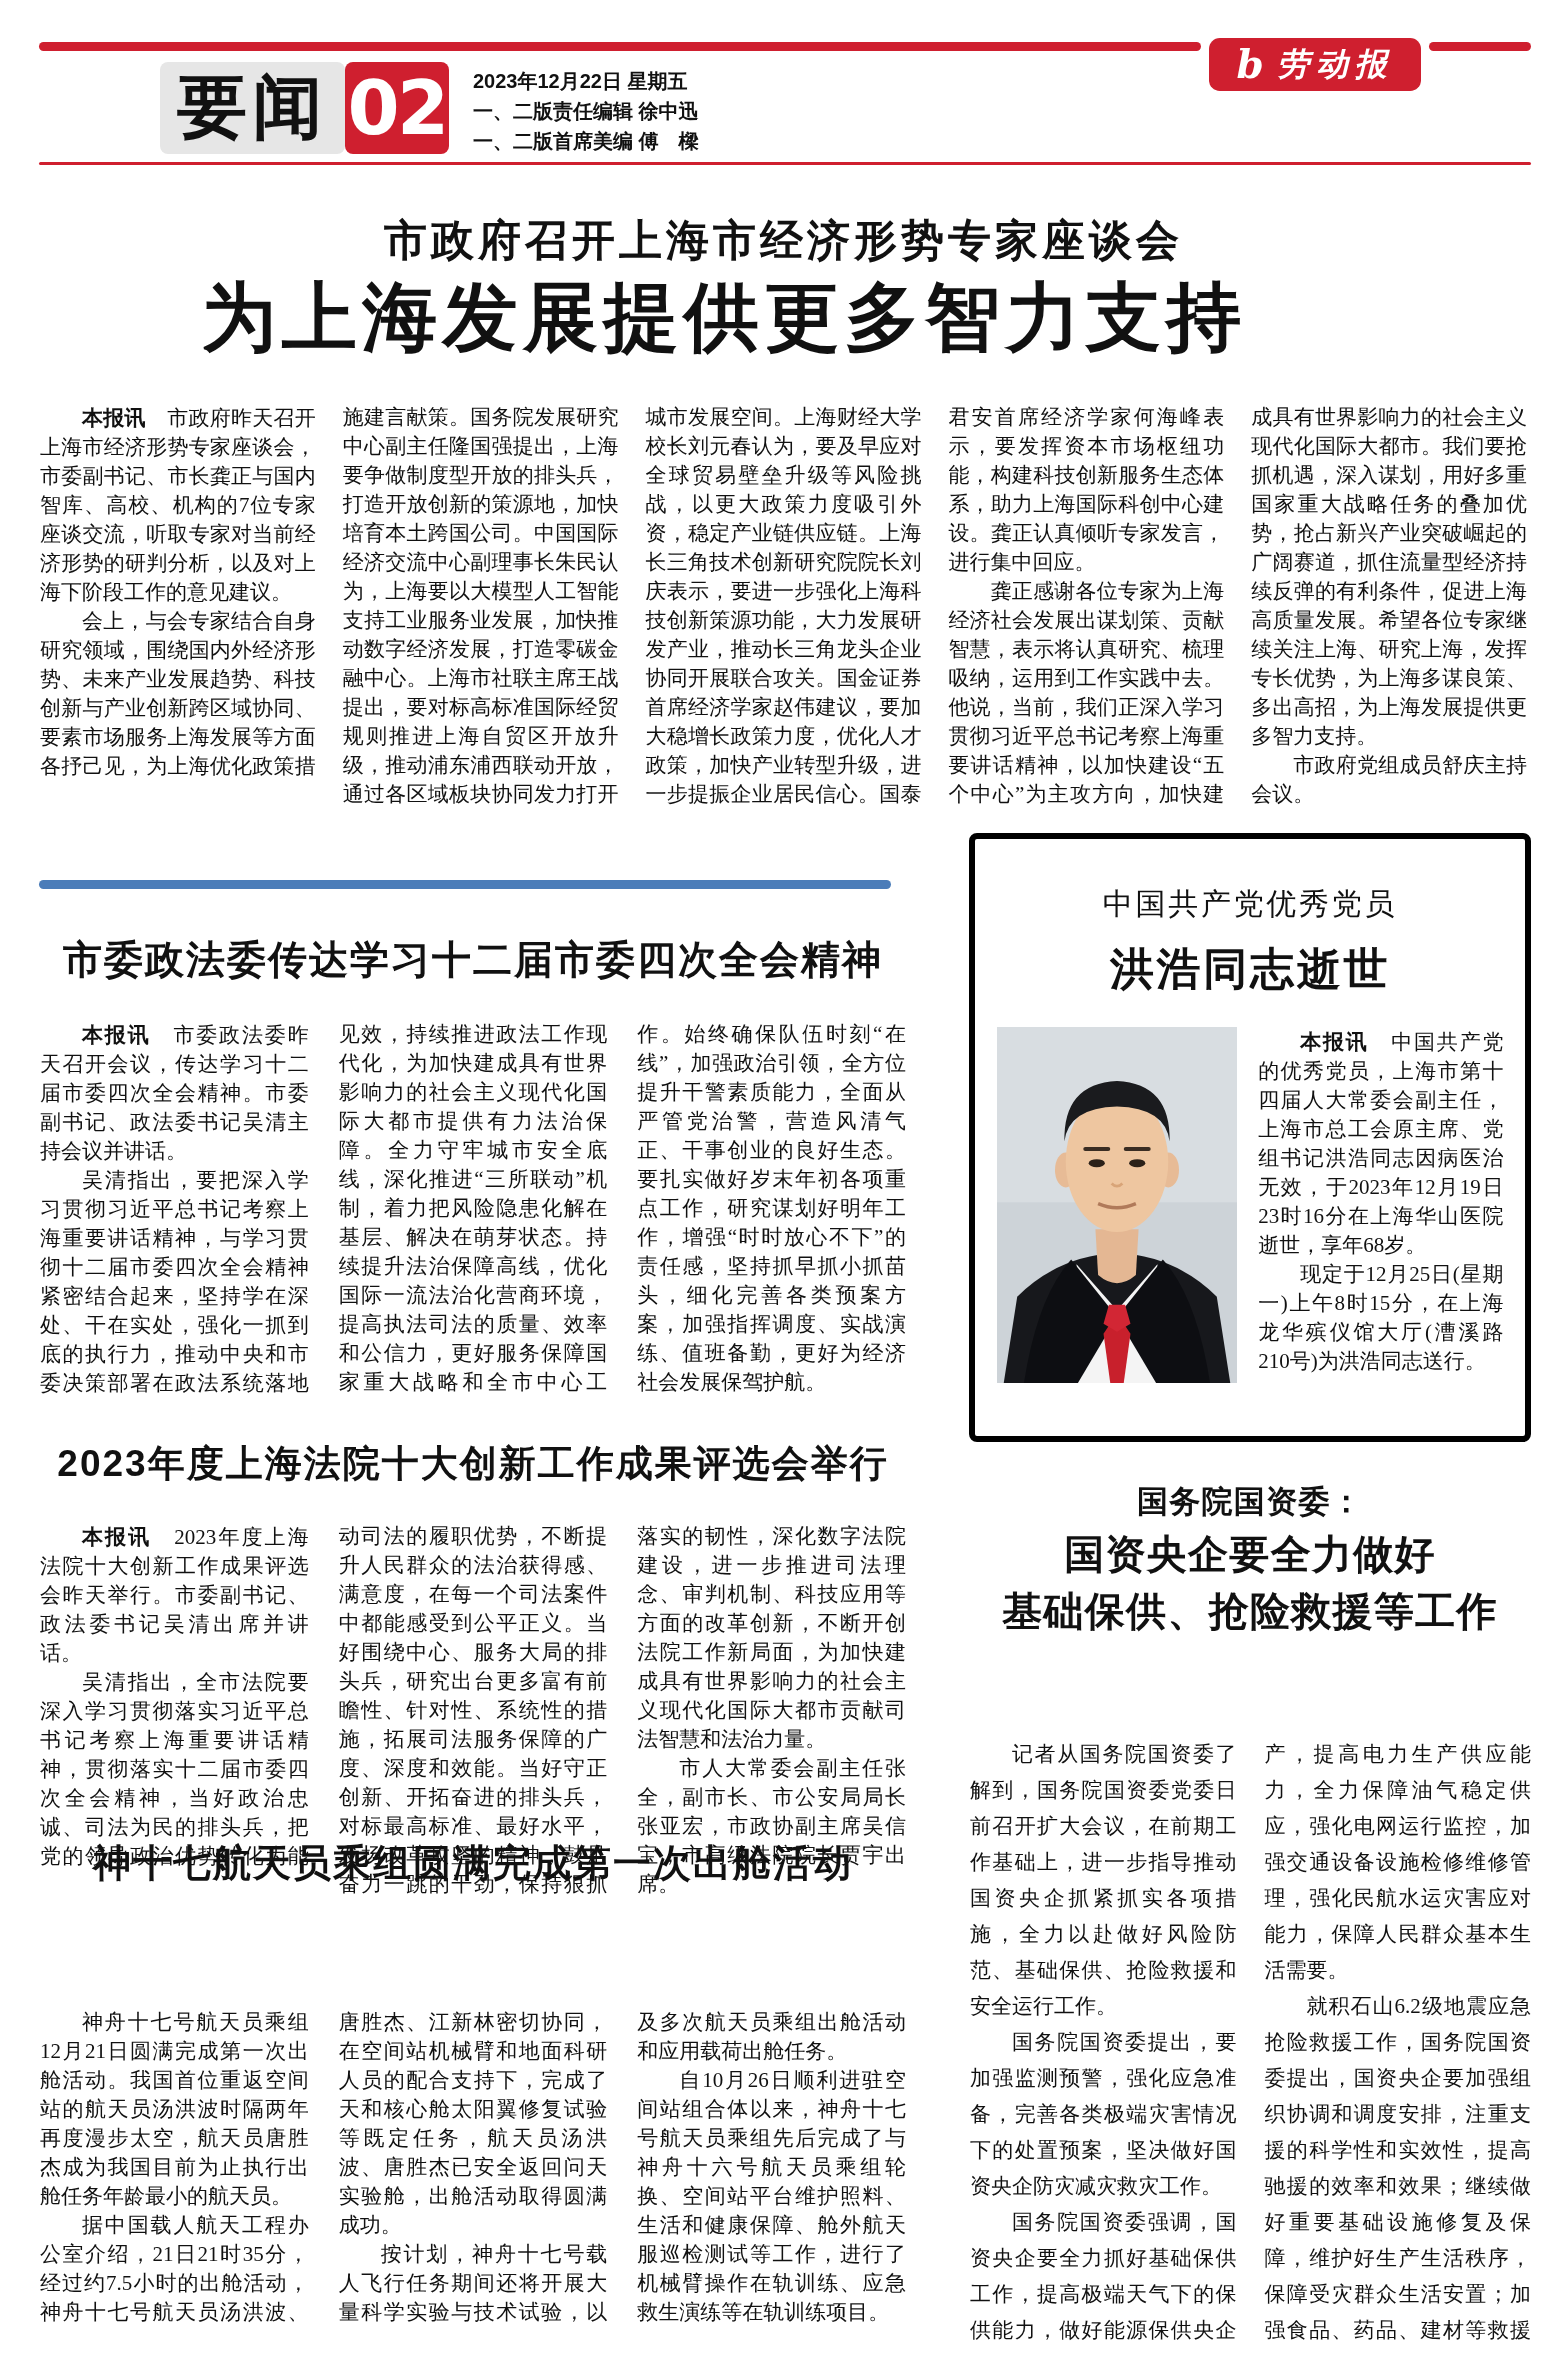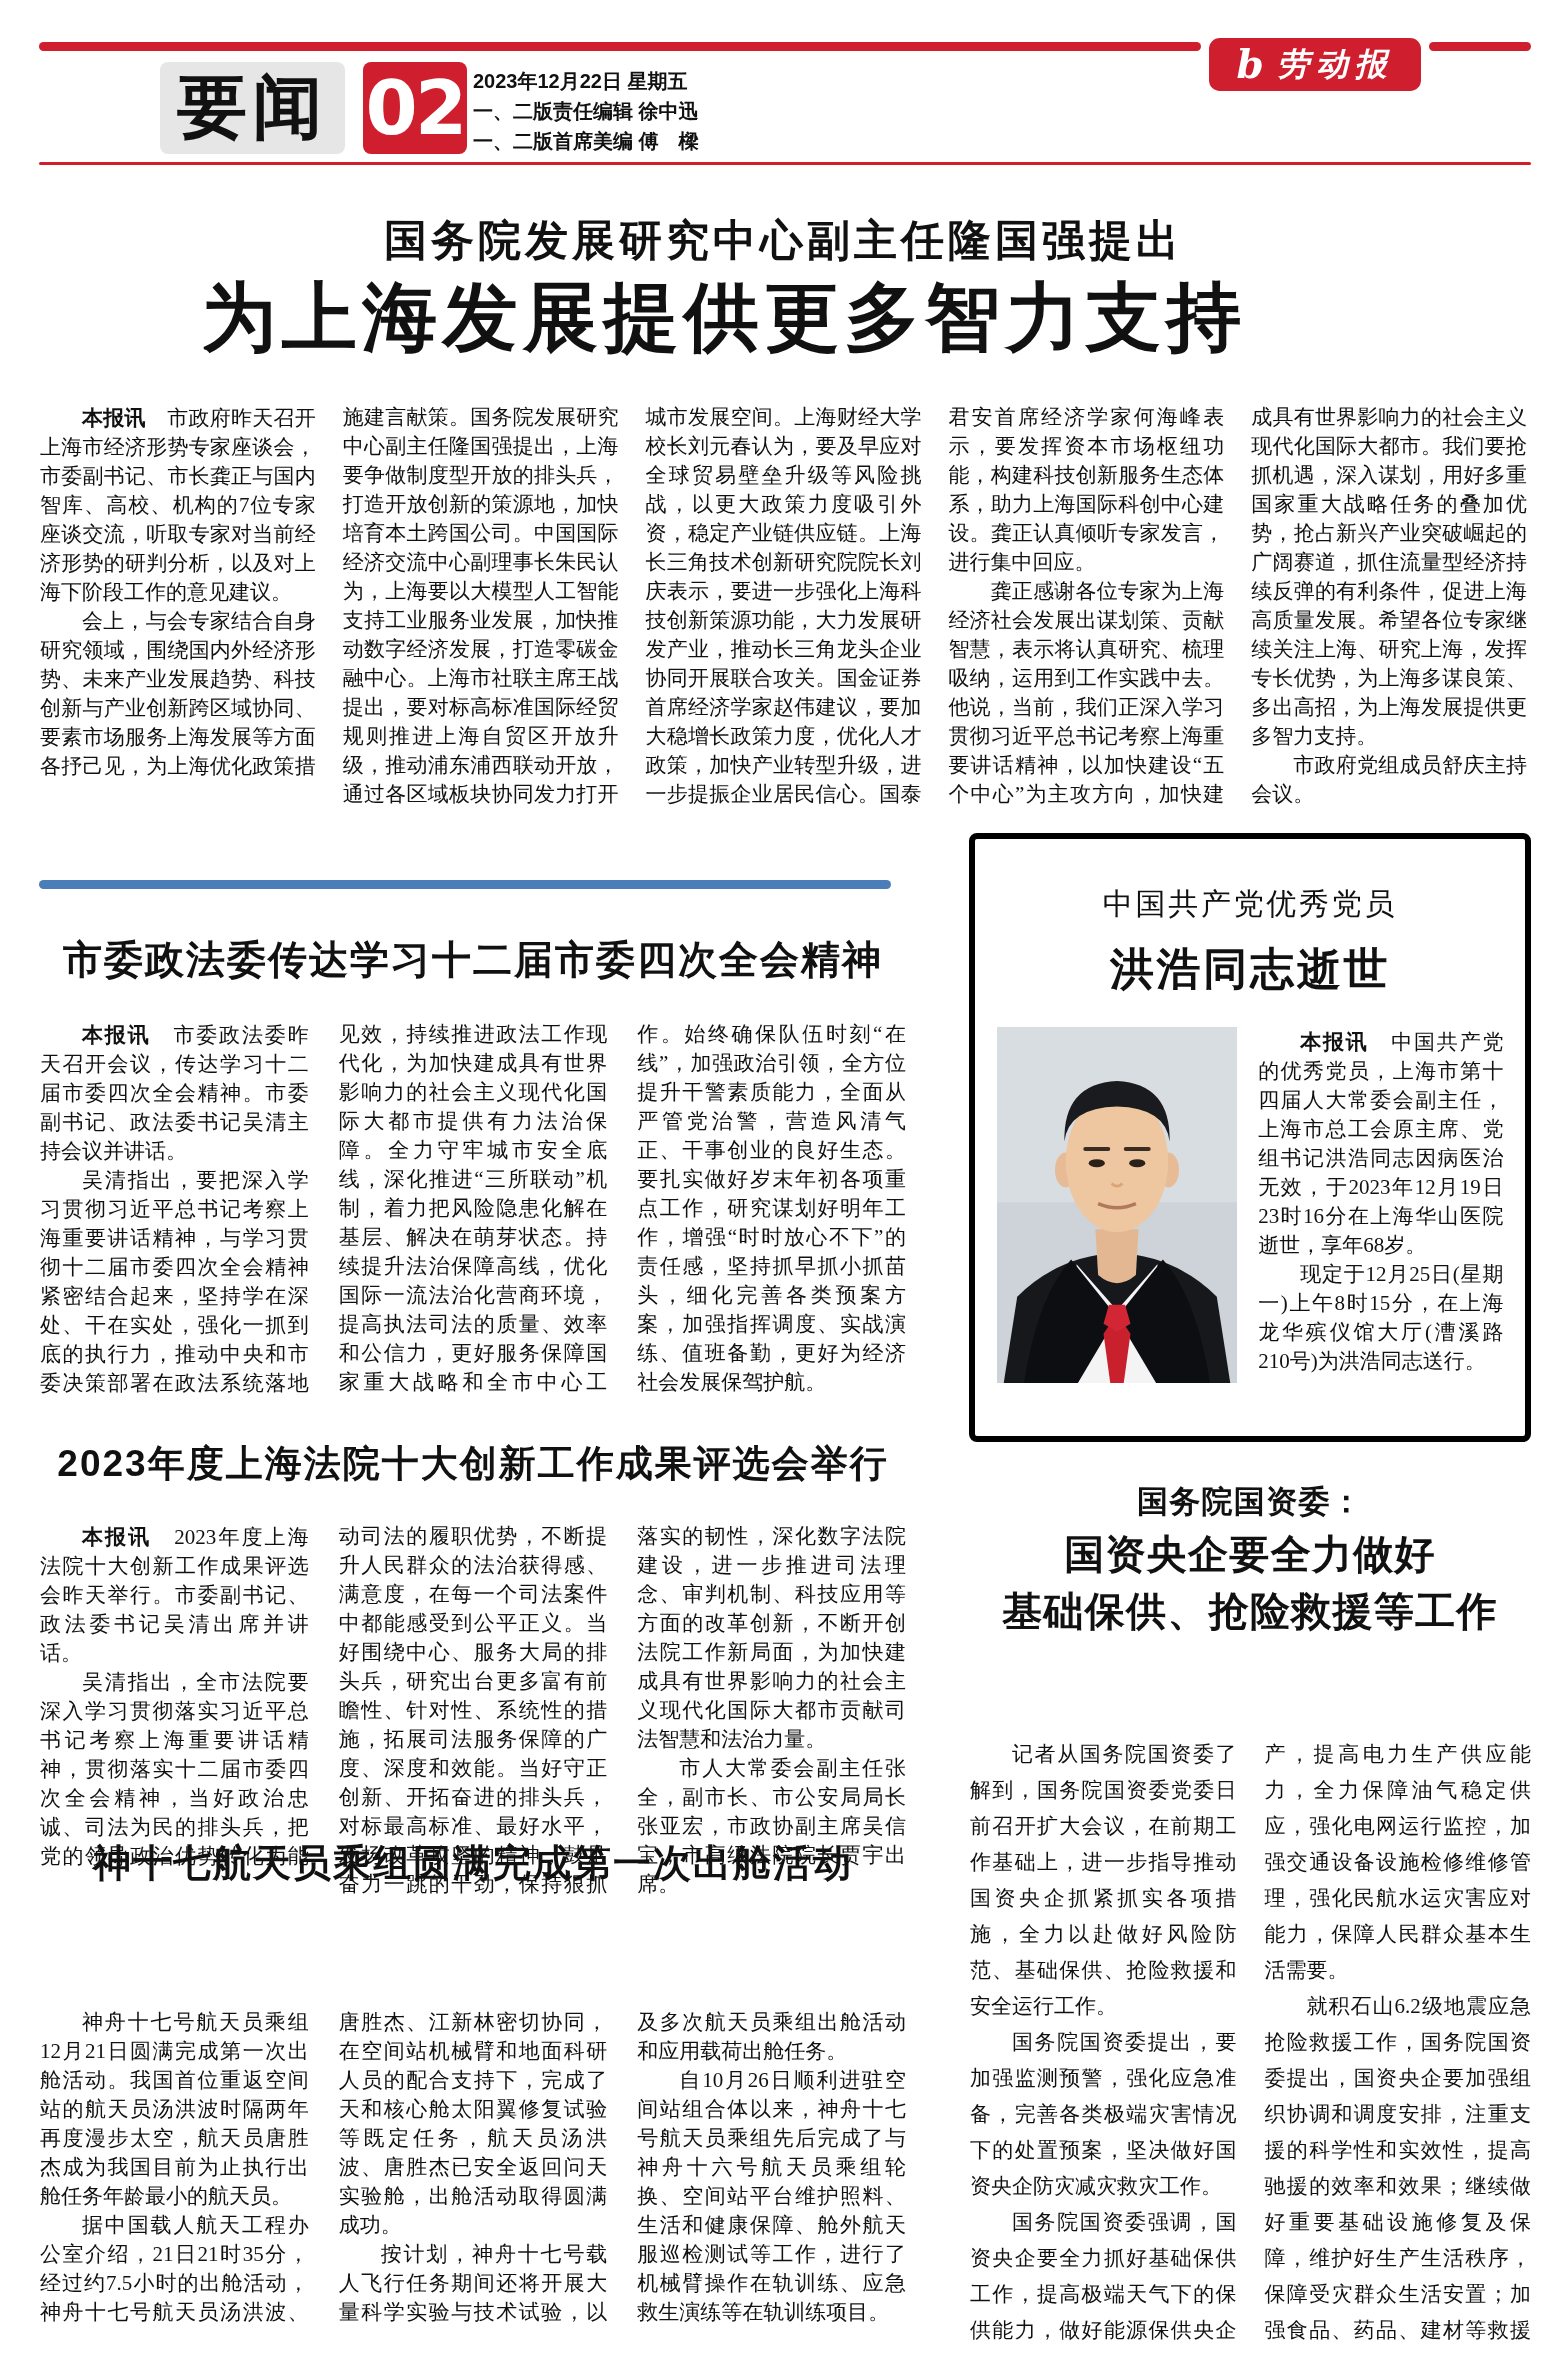--- a/index.html
+++ b/index.html
@@ -27,21 +27,21 @@
   .logo-mark{font:italic 700 39px "DejaVu Serif",serif;transform:translateY(-1.3px);}
   .logo-text{font:italic 700 32px "Liberation Serif",serif;letter-spacing:6.7px;}
   .section-box{
     left:160px;top:62px;width:185px;height:92px;background:var(--box_gray);
     display:flex;align-items:center;justify-content:center;
     font:700 70px "Liberation Sans","DejaVu Sans",sans-serif;letter-spacing:5.4px;
   }
   .pagenum-box{
     left:345px;top:62px;width:104px;height:92px;background:var(--brand_red);color:#fff;
     display:flex;align-items:center;justify-content:center;
-    font:700 75px "DejaVu Sans",sans-serif;letter-spacing:-2.7px;margin-left:18px;
+    font:700 75px "DejaVu Sans",sans-serif;letter-spacing:-2.7px;
   }
   .dateblock{
     left:473px;top:66px;
     font:700 20px "Liberation Sans","DejaVu Sans",sans-serif;line-height:30px;
   }
   .masthead-rule{left:39px;top:162px;width:1492px;height:3.4px;background:var(--brand_red);}
 
   
   .lead-kicker{
     left:0;top:212px;width:1567px;text-align:center;
@@ -114,21 +114,21 @@
   <div class="abs pagenum-box">
     <span>02</span>
   </div>
   <div class="abs dateblock">
     <div>2023年12月22日 星期五</div>
     <div>一、二版责任编辑 徐中迅</div>
     <div>一、二版首席美编 傅　樑</div>
   </div>
   <div class="abs masthead-rule"></div>
 
-  <div class="abs lead-kicker">国务院发展研究中心副主任隆国强提出</div>
+  <div class="abs lead-kicker">市政府召开上海市经济形势专家座谈会</div>
   <div class="abs lead-title">为上海发展提供更多智力支持</div>
   <div class="abs colbody lead-body">
       <p class="para"><strong class="lead">本报讯　</strong>市政府昨天召开上海市经济形势专家座谈会，市委副书记、市长龚正与国内智库、高校、机构的7位专家座谈交流，听取专家对当前经济形势的研判分析，以及对上海下阶段工作的意见建议。</p>
       <p class="para">会上，与会专家结合自身研究领域，围绕国内外经济形势、未来产业发展趋势、科技创新与产业创新跨区域协同、要素市场服务上海发展等方面各抒己见，为上海优化政策措施建言献策。国务院发展研究中心副主任隆国强提出，上海要争做制度型开放的排头兵，打造开放创新的策源地，加快培育本土跨国公司。中国国际经济交流中心副理事长朱民认为，上海要以大模型人工智能支持工业服务业发展，加快推动数字经济发展，打造零碳金融中心。上海市社联主席王战提出，要对标高标准国际经贸规则推进上海自贸区开放升级，推动浦东浦西联动开放，通过各区域板块协同发力打开城市发展空间。上海财经大学校长刘元春认为，要及早应对全球贸易壁垒升级等风险挑战，以更大政策力度吸引外资，稳定产业链供应链。上海长三角技术创新研究院院长刘庆表示，要进一步强化上海科技创新策源功能，大力发展研发产业，推动长三角龙头企业协同开展联合攻关。国金证券首席经济学家赵伟建议，要加大稳增长政策力度，优化人才政策，加快产业转型升级，进一步提振企业居民信心。国泰君安首席经济学家何海峰表示，要发挥资本市场枢纽功能，构建科技创新服务生态体系，助力上海国际科创中心建设。龚正认真倾听专家发言，进行集中回应。</p>
       <p class="para">龚正感谢各位专家为上海经济社会发展出谋划策、贡献智慧，表示将认真研究、梳理吸纳，运用到工作实践中去。他说，当前，我们正深入学习贯彻习近平总书记考察上海重要讲话精神，以加快建设“五个中心”为主攻方向，加快建成具有世界影响力的社会主义现代化国际大都市。我们要抢抓机遇，深入谋划，用好多重国家重大战略任务的叠加优势，抢占新兴产业突破崛起的广阔赛道，抓住流量型经济持续反弹的有利条件，促进上海高质量发展。希望各位专家继续关注上海、研究上海，发挥专长优势，为上海多谋良策、多出高招，为上海发展提供更多智力支持。</p>
       <p class="para">市政府党组成员舒庆主持会议。</p>
     </div>
 
   <div class="abs blue-bar"></div>
 

